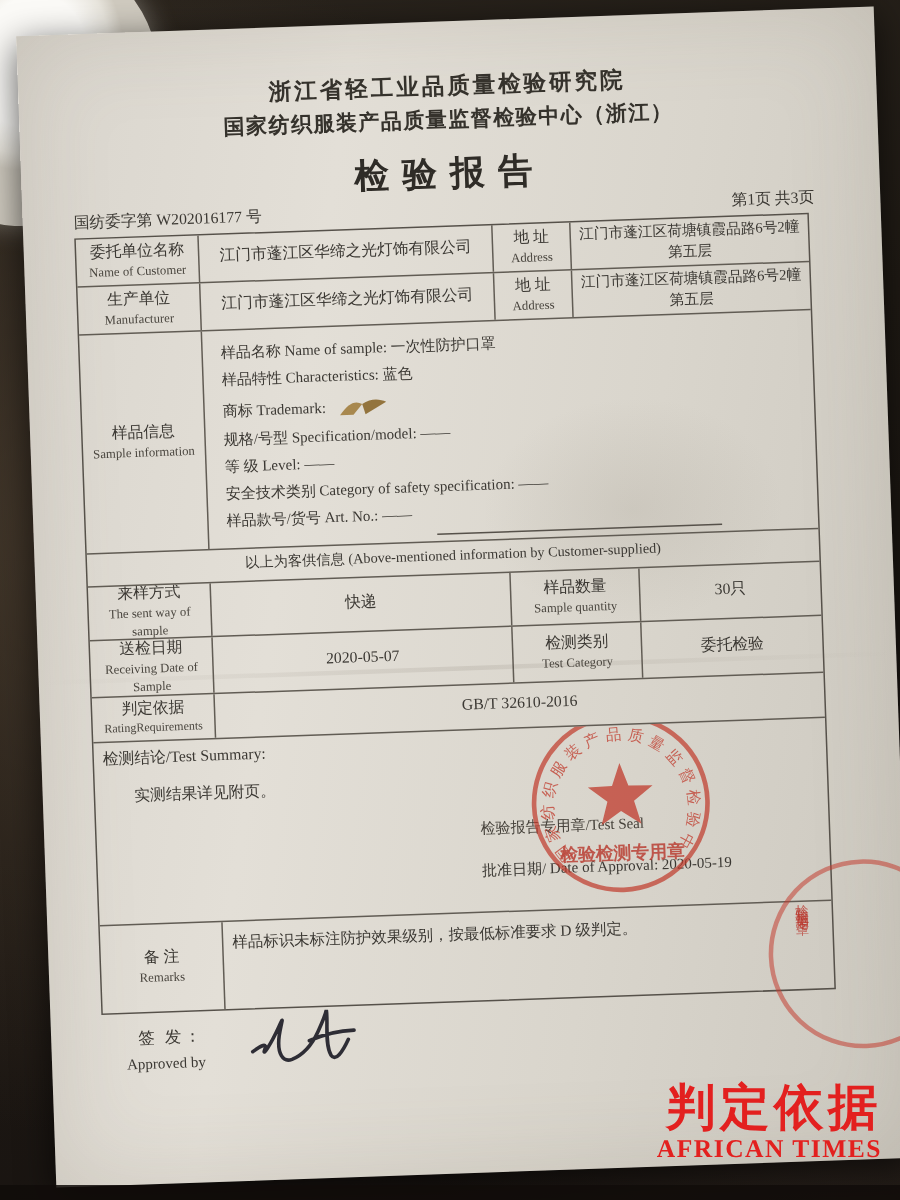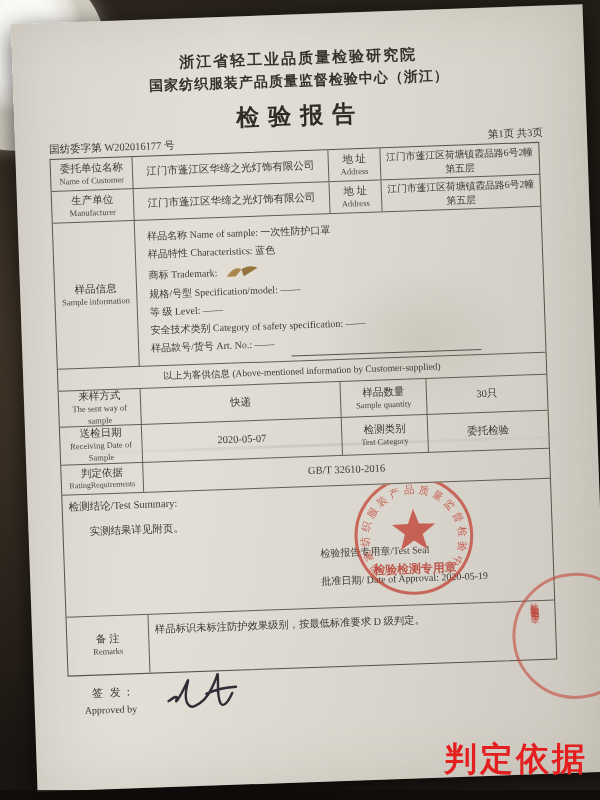--- a/index.html
+++ b/index.html
@@ -232,15 +232,16 @@
     </svg>
 
     <div class="edge-seal">
       <div class="v-txt">检验检测专用章</div>
     </div>
   </div>
 </div>
 
 <div class="watermark">
   <div class="wm-cn" style="color: rgb(227, 32, 31);">判定依据</div>
+  <div class="wm-en" style="color: rgb(227, 32, 31);">AFRICAN TIMES</div>
 </div>
 
 <div class="bottom-band"></div>
 
 </body></html>

